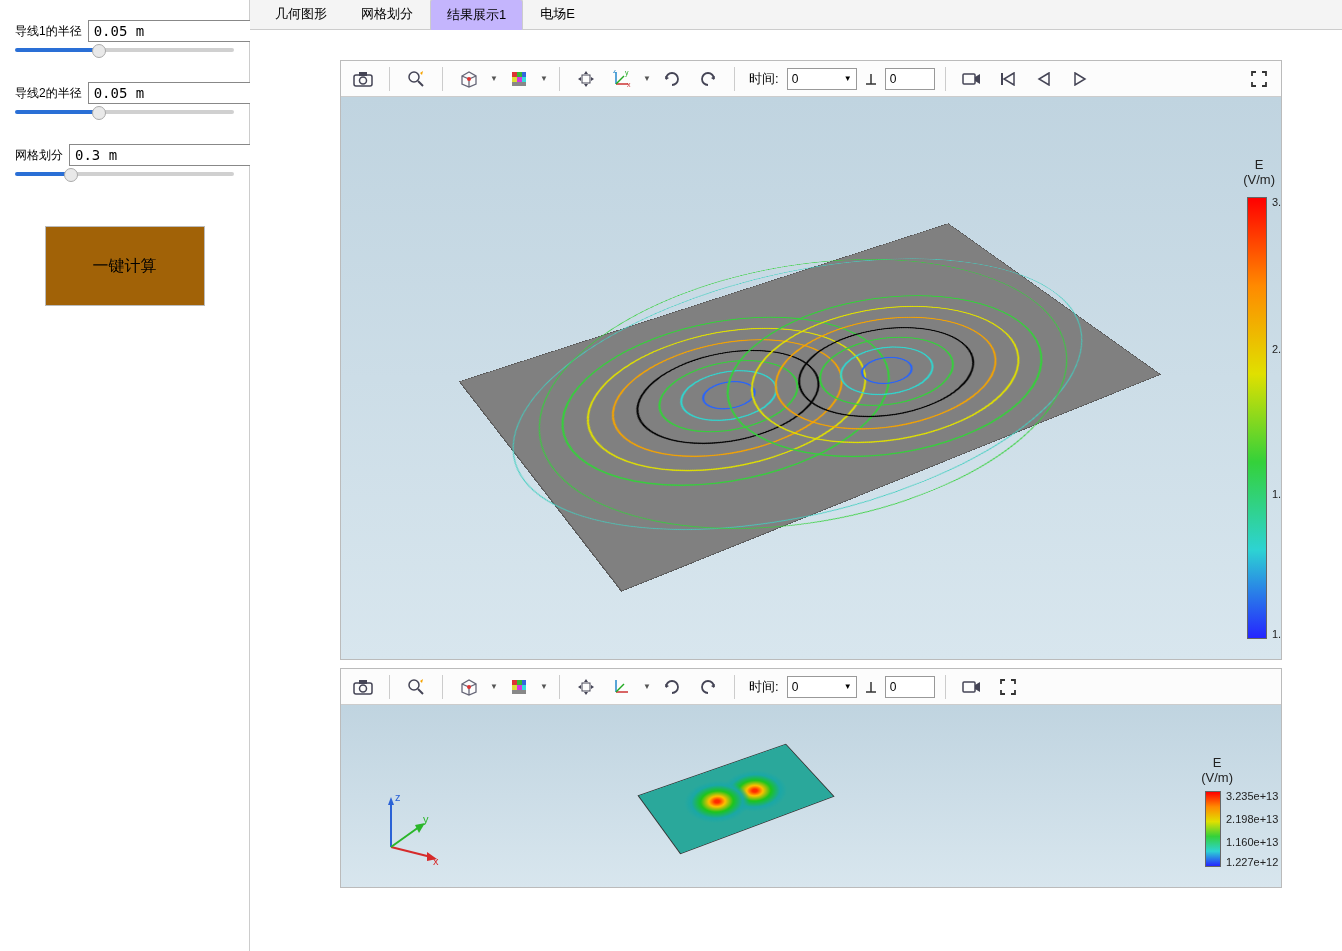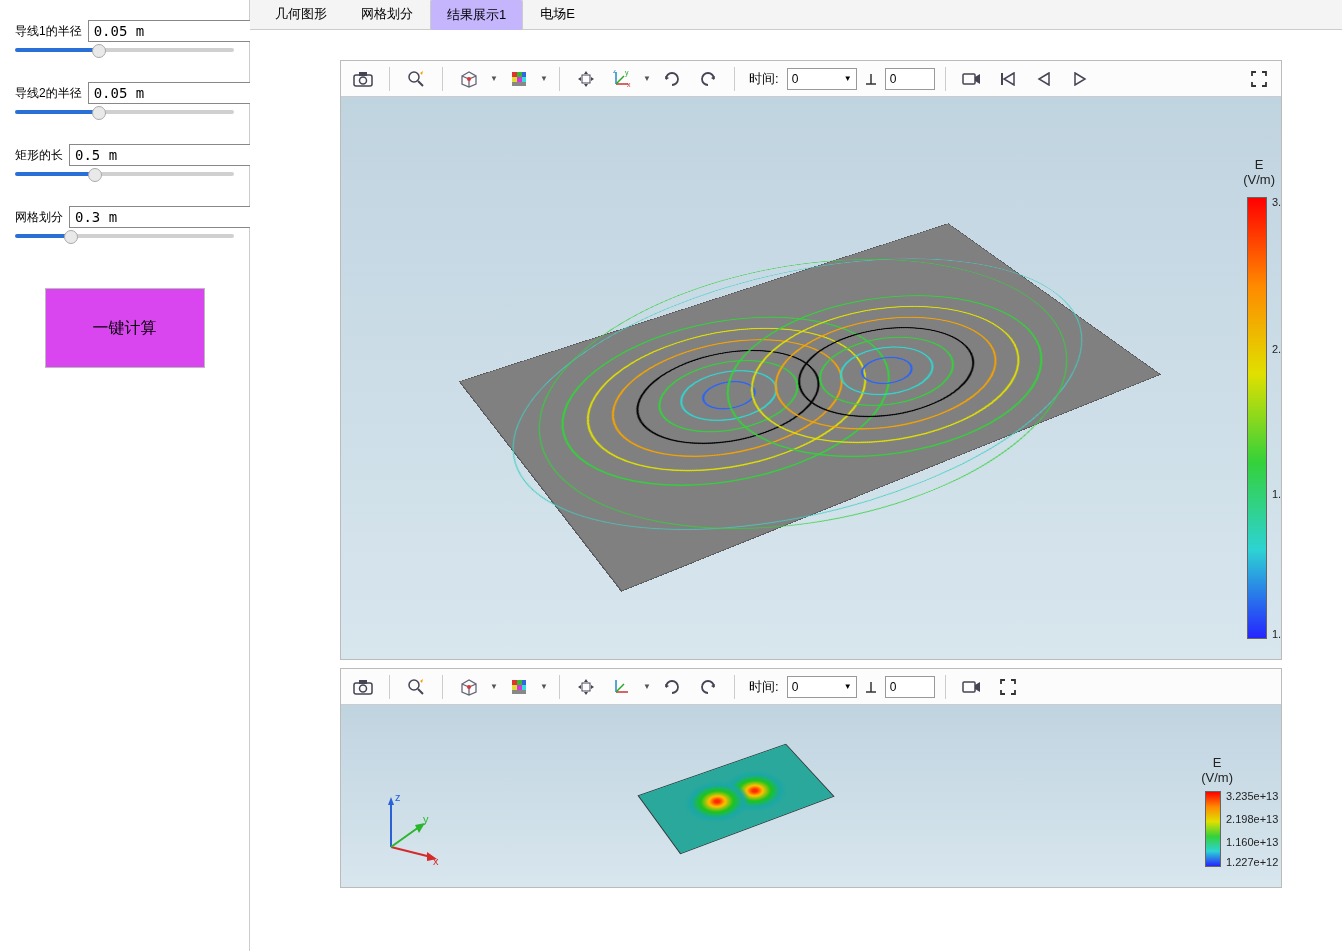--- a/index.html
+++ b/index.html
@@ -59,21 +59,21 @@
       margin-left: -6px;
       border-radius: 50%;
       background: #e9e9e9;
       border: 1px solid #aaa;
     }
     .compute-btn {
       display: block;
       margin: 50px auto 0;
       width: 160px;
       height: 80px;
-      background: #d946ef;
+      background: #a16207;
       border: 1px solid #bbb;
       font-size: 16px;
       cursor: pointer;
     }
     
     .right-area {
       flex: 1;
       display: flex;
       flex-direction: column;
       background: #f4f4f4;
@@ -271,27 +271,20 @@
 
   <div class="param-row">
     <div class="param-top">
       <span class="param-label">导线2的半径</span>
       <input class="param-input" value="0.05 m" style="">
     </div>
     <div class="slider" style="--pct:38%"></div>
   </div>
 
 
-  <div class="param-row">
-    <div class="param-top">
-      <span class="param-label">矩形的长</span>
-      <input class="param-input" value="0.5 m" style="">
-    </div>
-    <div class="slider" style="--pct:36%"></div>
-  </div>
 
   <div class="param-row">
     <div class="param-top">
       <span class="param-label">网格划分</span>
       <input class="param-input" value="0.3 m" style="">
     </div>
     <div class="slider" style="--pct:25%"></div>
   </div>
 
   <button class="compute-btn">一键计算</button>

